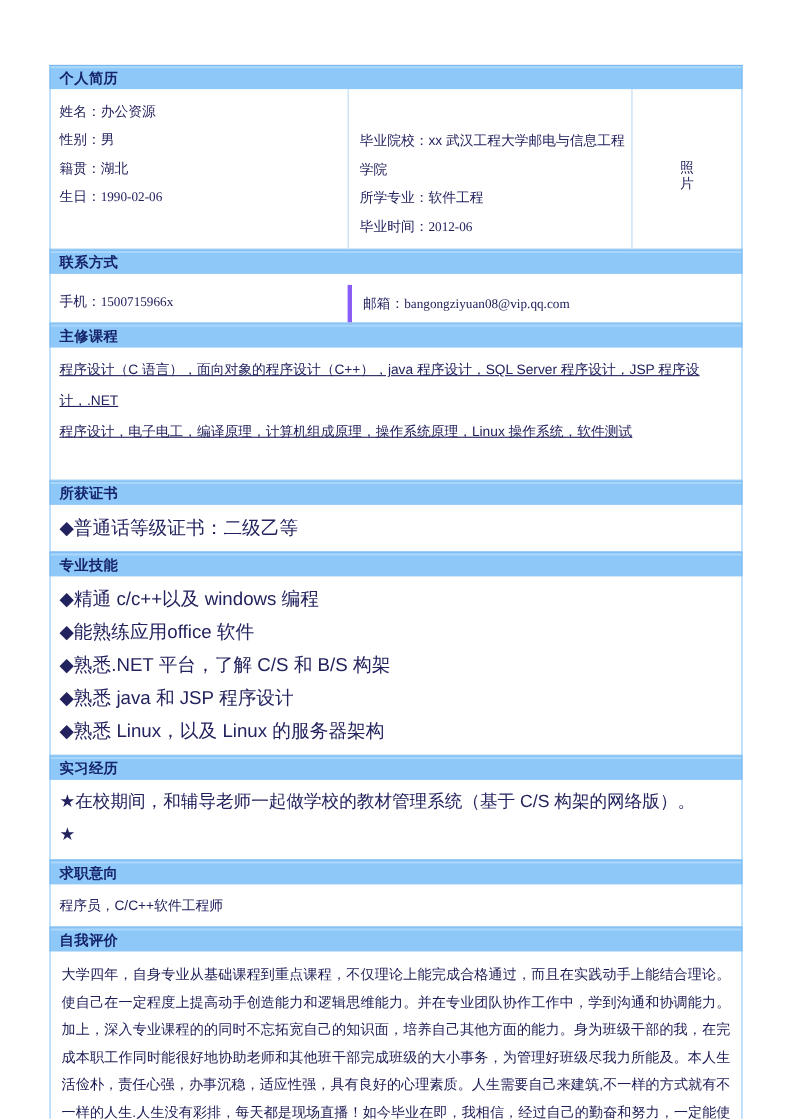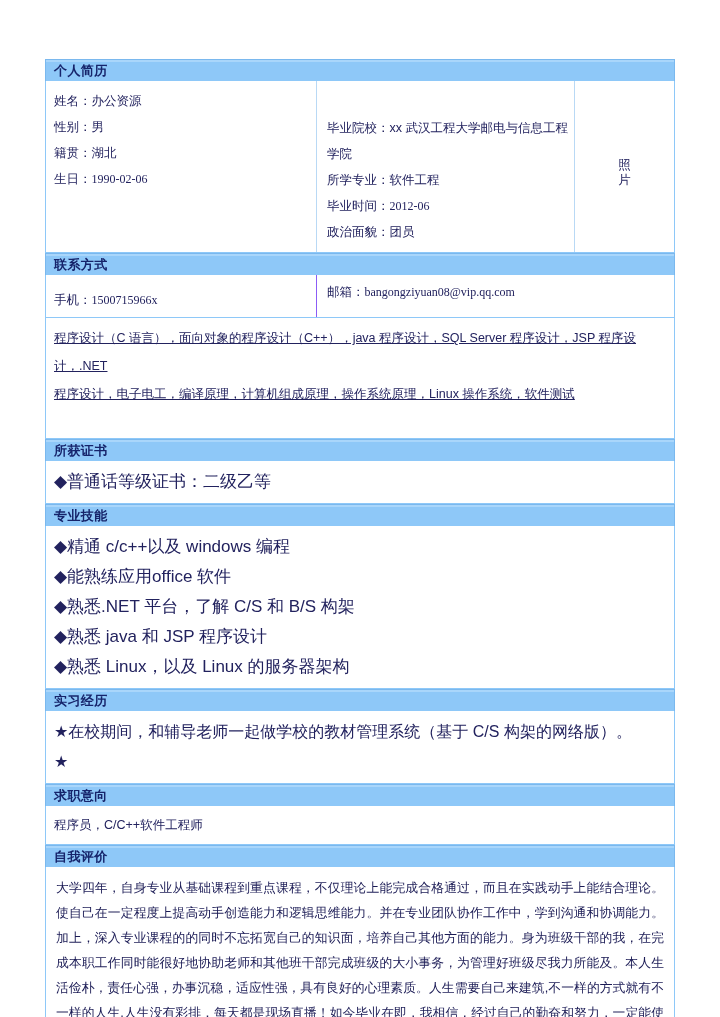--- a/index.html
+++ b/index.html
@@ -117,21 +117,22 @@
   .contact-left {
     width: 270px;
     flex: 0 0 270px;
     box-sizing: border-box;
     padding: 12px 0 4px 8px;
   }
   .contact-right {
     flex: 1 1 auto;
     box-sizing: border-box;
     padding: 4px 0 4px 10px;
-    border-left: 1px solid #8b5cf6;
+    border-left: 4px solid #8b5cf6;
+    margin-top: 10px;
   }
 
   .mono-ish { font-family: "Liberation Serif", "DejaVu Serif", serif; font-size: 12px; }
 
   .courses-body { padding: 6px 8px 30px 8px; text-decoration: underline; }
   .courses-line { line-height: 28px; font-size: 12.5px; }
 
   .bullet-line {
     line-height: 30px;
     font-size: 17px;
@@ -180,23 +181,20 @@
         <div class="info-col-mid">
           <div class="wrapline">
             <span>毕业院校：</span><span>xx 武汉工程大学邮电与信息工程学院</span>
           </div>
           <div class="line">
             <span>所学专业：</span><span>软件工程</span>
           </div>
           <div class="line">
             <span>毕业时间：</span><span class="mono-ish">2012-06</span>
           </div>
-          <div class="line">
-            <span>政治面貌：</span><span>团员</span>
-          </div>
         </div>
 
         <div class="info-col-photo">
           <div class="photo-label">照片</div>
         </div>
 
       </div>
     </div>
 
     <div class="sec-head">
@@ -206,20 +204,23 @@
       <div class="contact-grid">
         <div class="contact-left line">
           <span>手机：</span><span class="mono-ish">1500715966x</span>
         </div>
         <div class="contact-right line">
           <span>邮箱：</span><span class="mono-ish">bangongziyuan08@vip.qq.com</span>
         </div>
       </div>
     </div>
 
+    <div class="sec-head">
+      <span>主修课程</span>
+    </div>
     <div class="sec-body courses-body">
       <div class="courses-line">程序设计（C 语言），面向对象的程序设计（C++），java 程序设计，SQL Server 程序设计，JSP 程序设计，.NET</div>
       <div class="courses-line">程序设计，电子电工，编译原理，计算机组成原理，操作系统原理，Linux 操作系统，软件测试</div>
     </div>
 
     <div class="sec-head">
       <span>所获证书</span>
     </div>
     <div class="sec-body pad">
       <div class="bullet-line">◆普通话等级证书：二级乙等</div>

